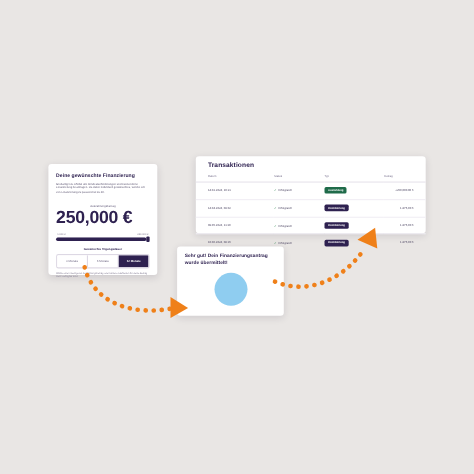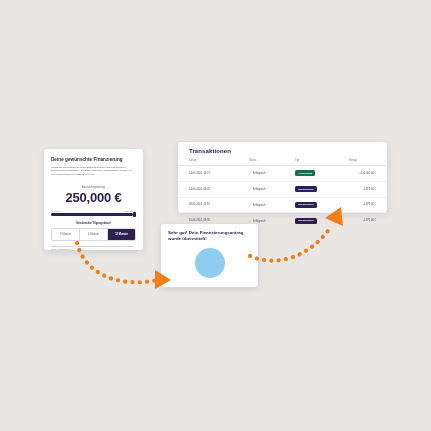--- a/index.html
+++ b/index.html
@@ -32,21 +32,21 @@
   }
   .fin-desc{
     margin-top:3px;font-size:2.5px;color:#5b5470;line-height:1.5;
     letter-spacing:.02px;
   }
   .fin-amount-label{
     margin-top:9px;text-align:center;font-size:2.6px;color:#6b6480;
     letter-spacing:.05px;
   }
   .fin-amount{
-    margin-top:1px;text-align:center;font-size:13px;font-weight:bold;
+    margin-top:1px;font-size:16px;font-weight:bold;
     color:#2e2150;letter-spacing:-.2px;
   }
   .slider-wrap{margin-top:5px;}
   .slider-minmax{display:flex;justify-content:space-between;
     font-size:2.3px;color:#8a8499;padding:0 1px 1px 1px;}
   .slider-track{
     position:relative;height:2.6px;background:#ded9e6;border-radius:2px;
   }
   .slider-fill{position:absolute;left:0;top:0;bottom:0;width:97%;
     background:#2e2150;border-radius:2px;}

